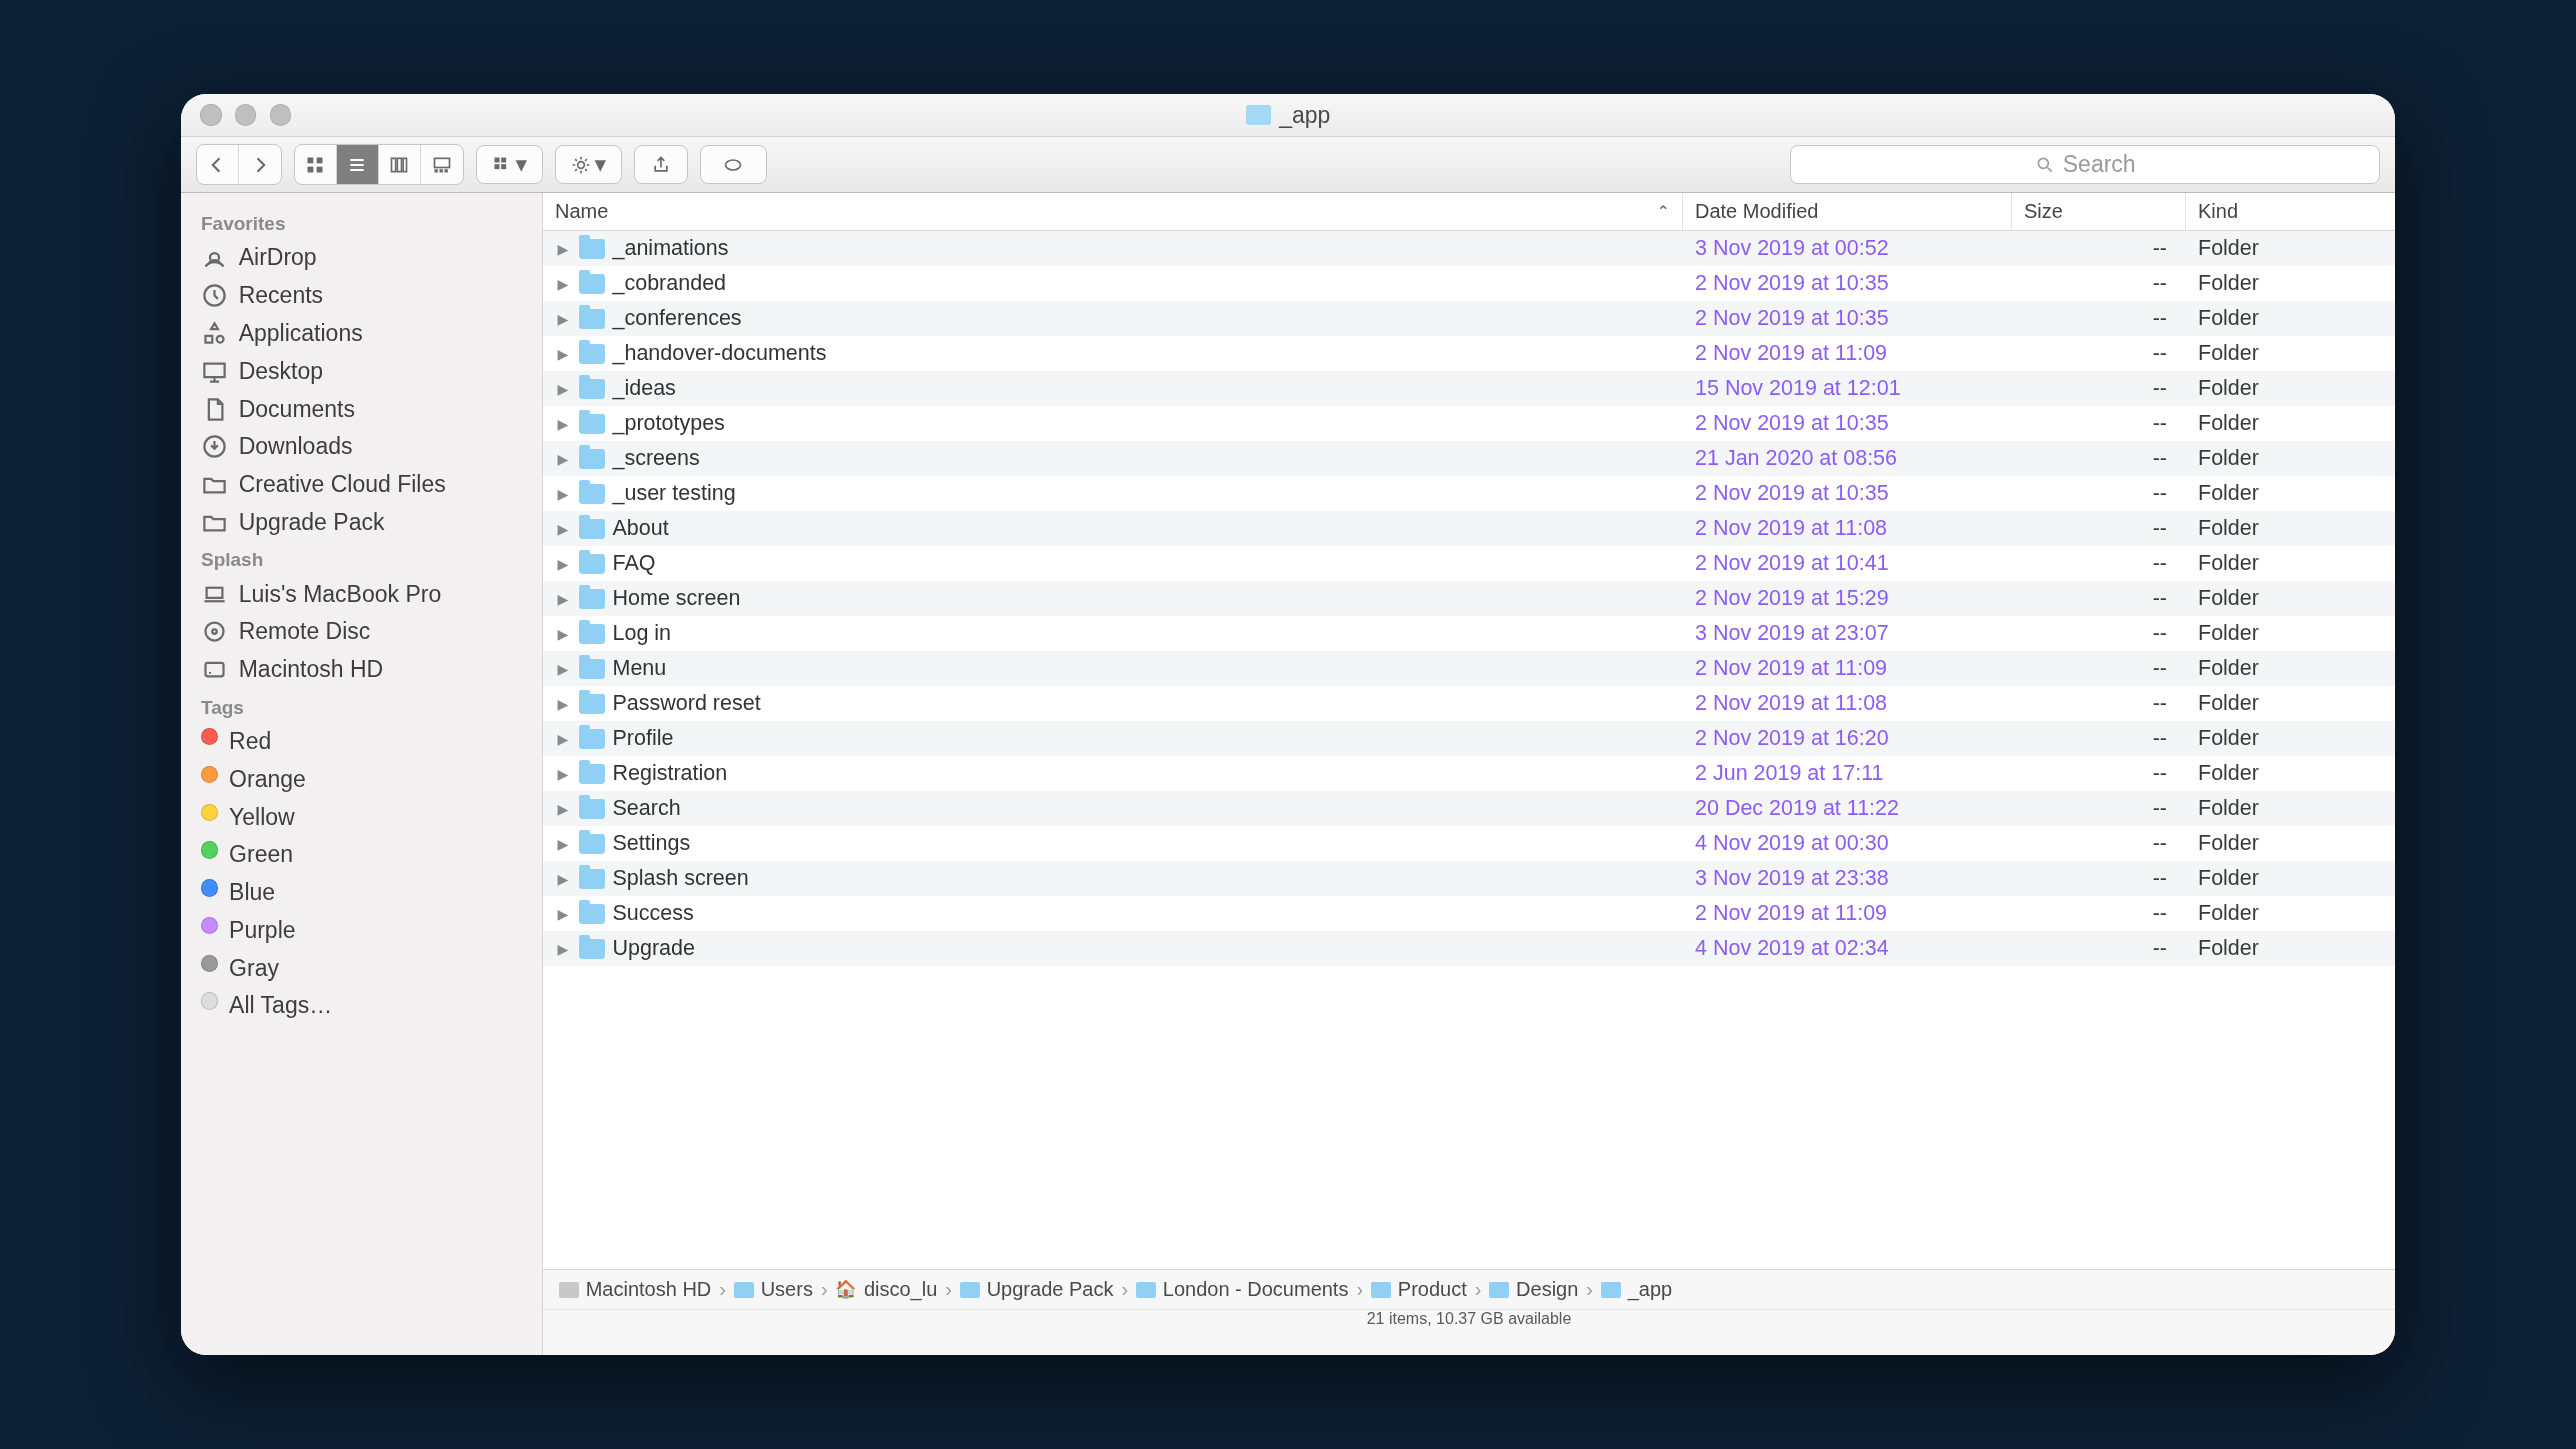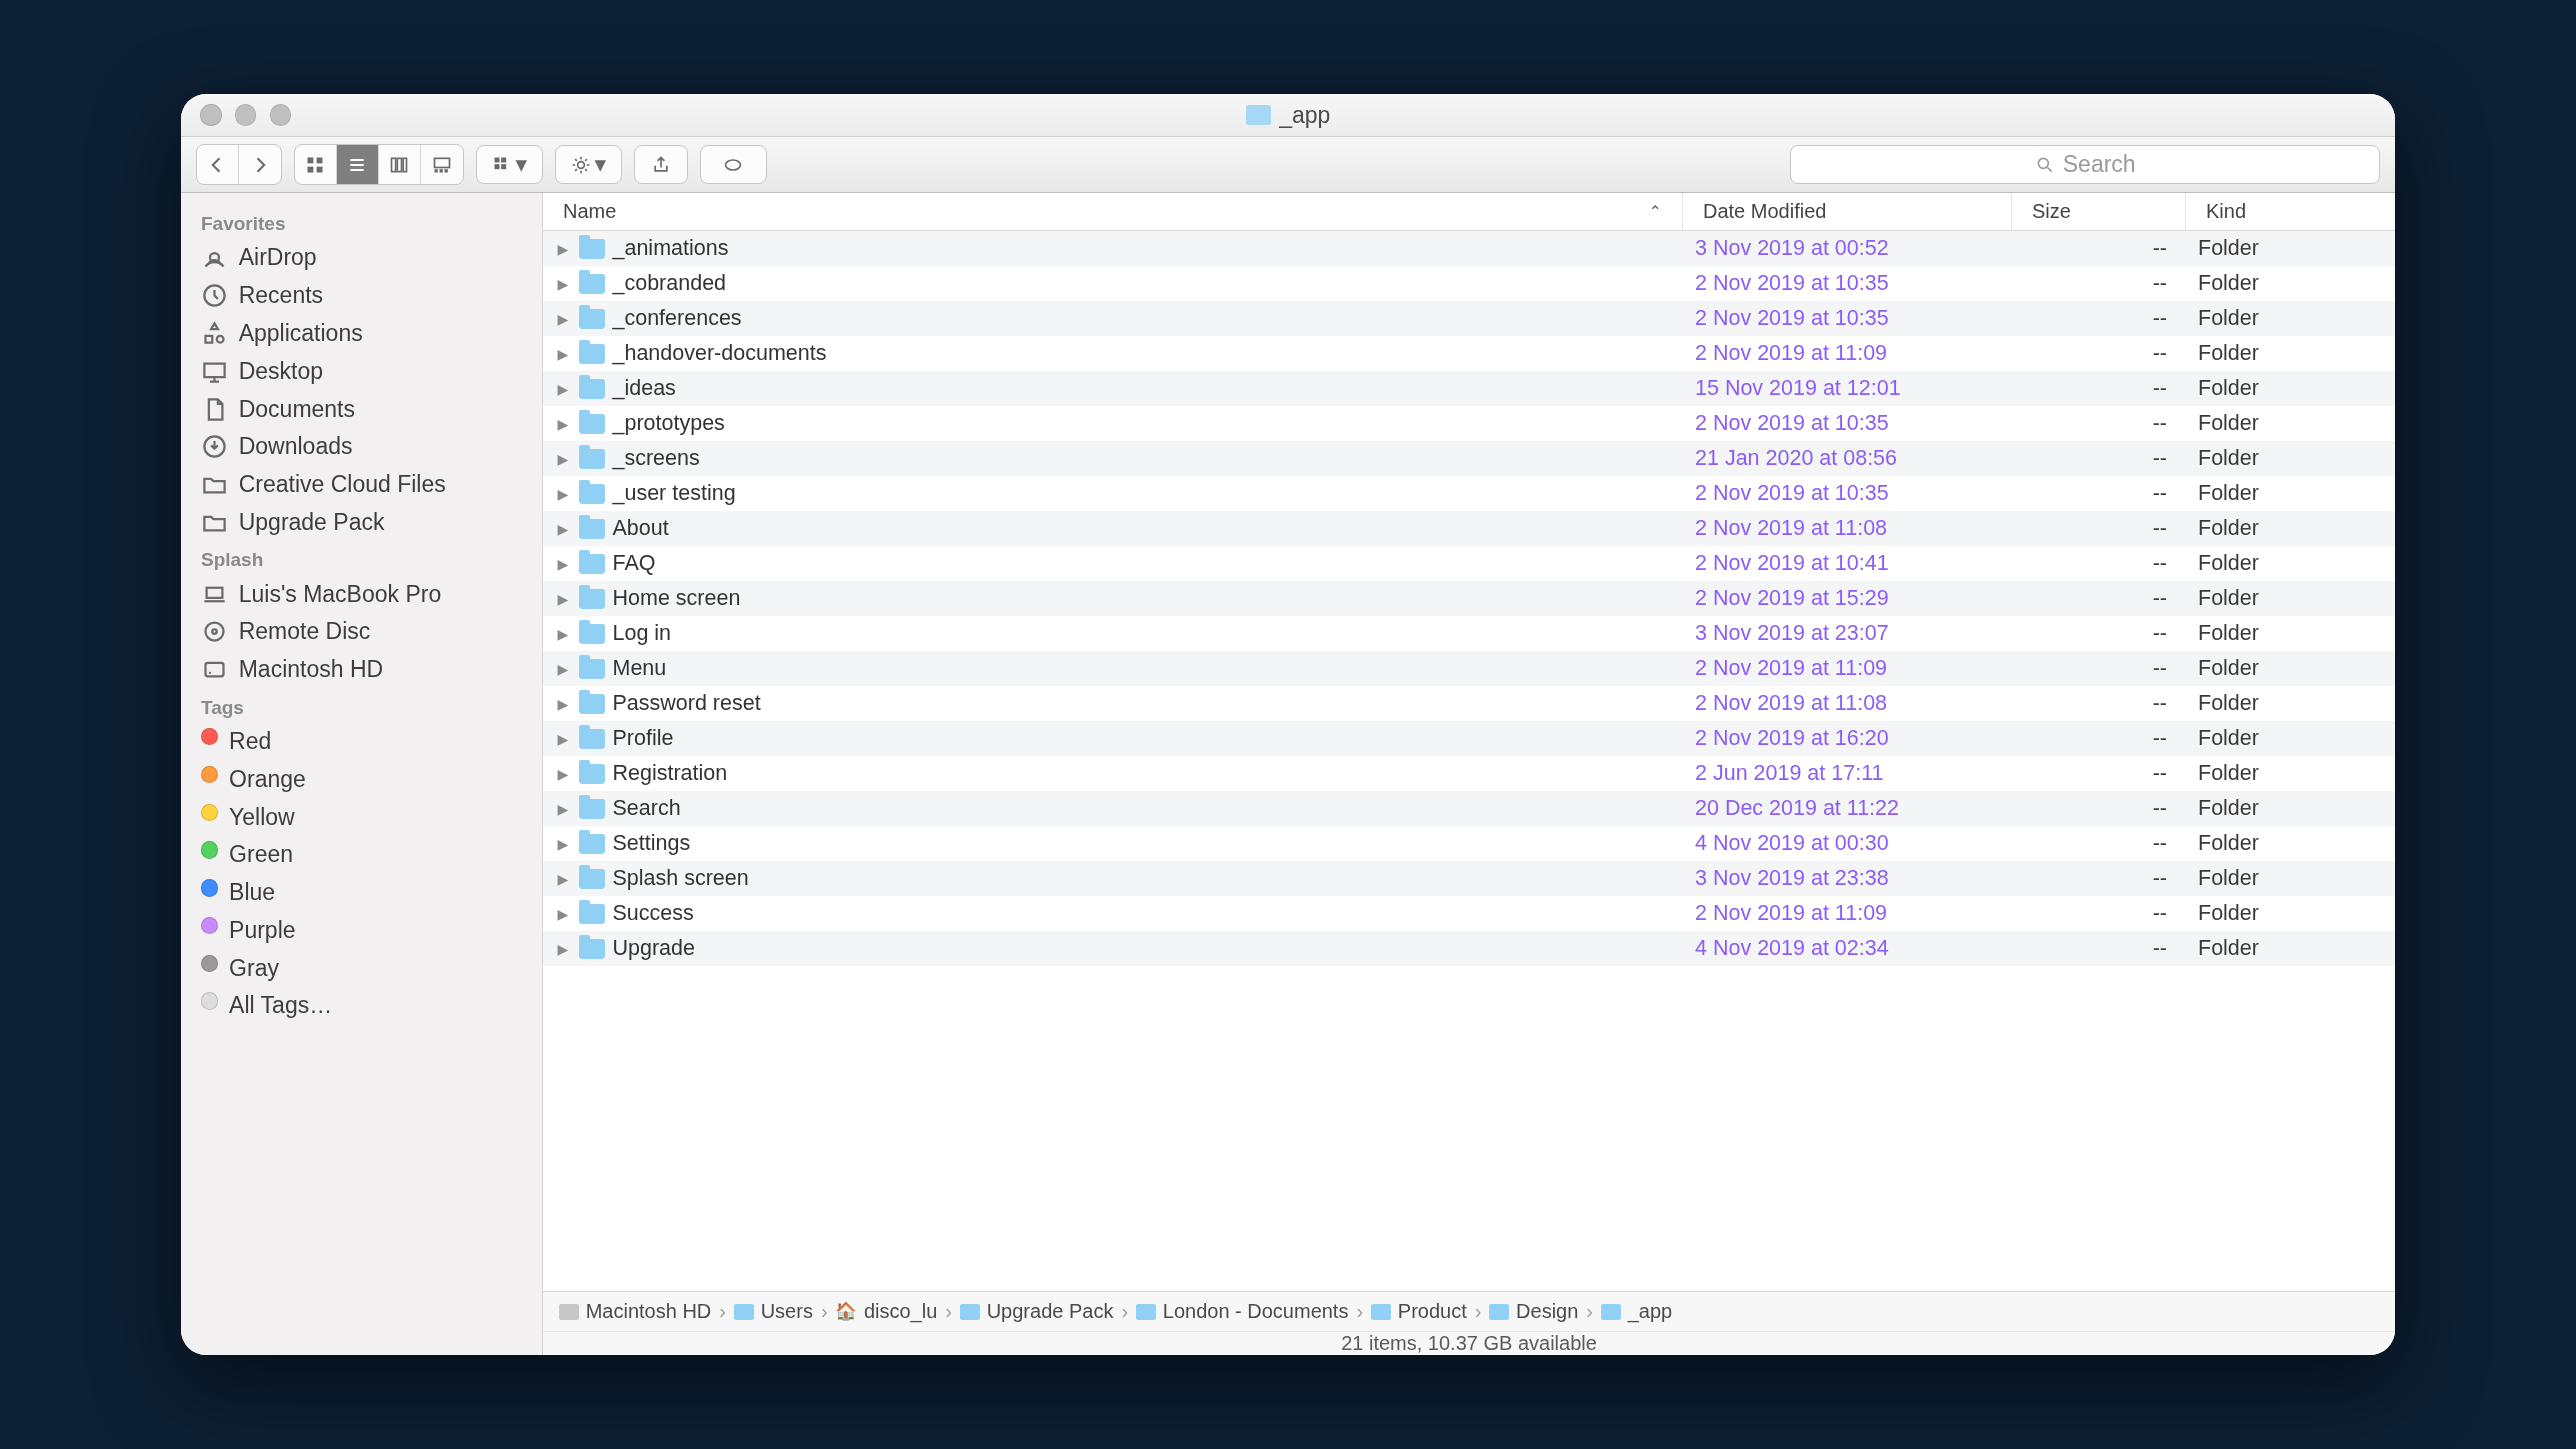--- a/index.html
+++ b/index.html
@@ -68,21 +68,21 @@
     display:flex; align-items:flex-start; gap:10.7px; padding: 5.4px 20px; font-size:23px; color:#3d3d3d;
     border-radius: 5.4px;
   }
   .sb-icon { width:27px; height:27px; display:flex; align-items:center; justify-content:center; color:#6b6b6b; }
   .tagdot { width:17.4px; height:17.4px; border-radius:50%; border:1.3px solid rgba(0,0,0,0.15); }
   .content { flex:1; display:flex; flex-direction:column; min-width:0; }
   .columns {
     display:flex; height:38px; background:#fff; border-bottom:0.7px solid #d7d7d7;
     font-size:20px; color:#444;
   }
-  .col { display:flex; align-items:center; padding:0 20px; border-right:0.7px solid #e3e3e3;text-align:center;}
+  .col { display:flex; align-items:center; padding:0 12px; border-right:0.7px solid #e3e3e3;text-align:center;}
   .col-name { flex: 0 0 1140px; justify-content:space-between;}
   .col-date { flex: 0 0 329px; }
   .col-size { flex: 0 0 174px; }
   .col-kind { flex: 1; border-right:none;}
   .sort-caret { font-size:16px; color:#666; }
   .rows { flex:1; overflow:auto; background:#fff; }
   .row {
     display:flex; height:35px; align-items:center; font-size:21.5px;
   }
   .row:nth-child(odd){ background:#f4f5f6; }
@@ -98,22 +98,22 @@
     height:40px; background:#f7f7f7; border-top:0.7px solid #d7d7d7;
     display:flex; align-items:center; gap:8px; padding:0 16px; font-size:20px; color:#4a4a4a;
     overflow:hidden;
   }
   .pathseg { display:flex; align-items:center; gap:6.7px; }
   .pathsep { color:#9c9c9c; }
   .mini-icon { width:20px; height:16px; border-radius:2px; }
   .mini-fld { background:#8fd0f4; }
   .mini-hd { background:#c8c8c8; }
   .statusbar {
-    height:24px; background:#f7f7f7; border-top:0.7px solid #e5e5e5;
-    display:flex; align-items:center; justify-content:center; font-size:20px; color:#5a5a5a;
+    height:46px; background:#f7f7f7; border-top:0.7px solid #e5e5e5;
+    display:flex; justify-content:center; font-size:16px; color:#5a5a5a;
   }
   .striped { position:relative; }
   .striped::after{
     content:""; position:absolute; inset:0;
     background: repeating-linear-gradient(#f4f5f6 0 35px, #ffffff 35px 70px);
     z-index:-1;
   }
 </style>
 </head>
 <body>

